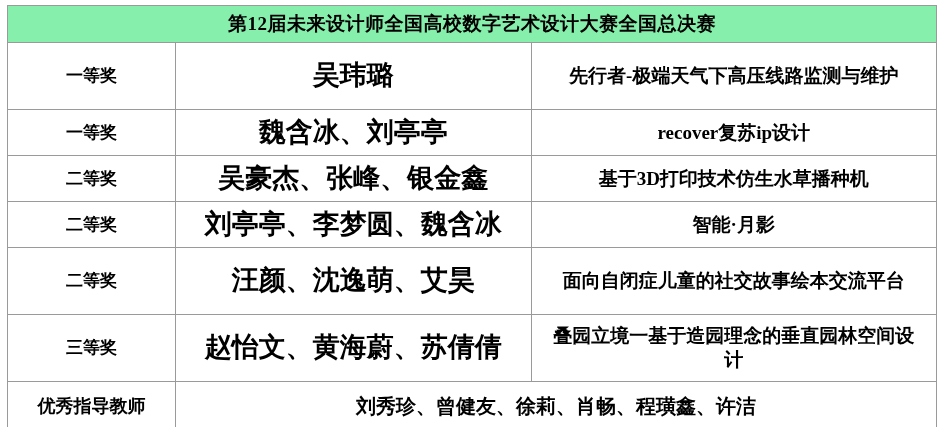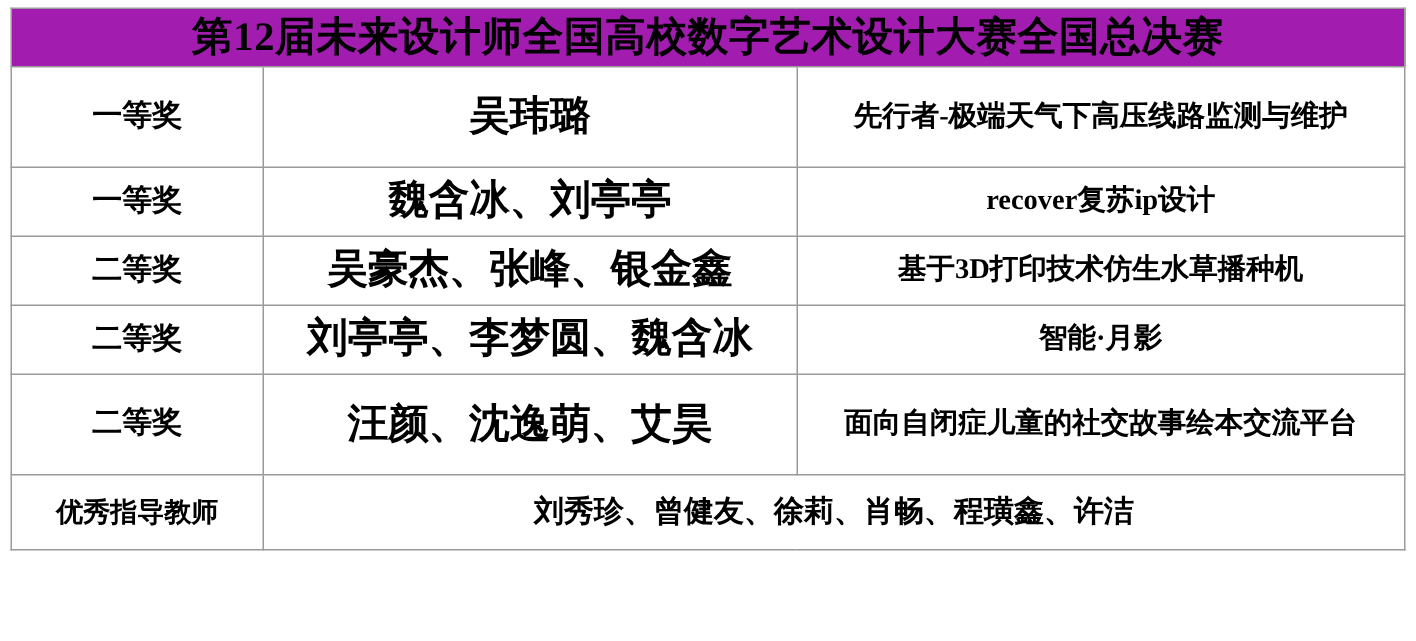--- a/index.html
+++ b/index.html
@@ -27,37 +27,37 @@
   table.award-table th {
     border: 1px solid #9a9a9a;
     text-align: center;
     vertical-align: middle;
     color: #000000;
     font-weight: bold;
     padding: 2px 4px;
     line-height: 1.25;
   }
   .title-cell {
-    background: #a21caf;
+    background: #86efac;
     color: #000000;
-    font-size: 27px;
+    font-size: 19px;
     font-weight: bold;
     height: 32px;
     letter-spacing: 0.5px;
   }
   .col-award { width: 168px; }
   .col-names { width: 355px; }
   .col-work  { width: 405px; }
 
   .row-tall td { height: 62px; }
   .row-short td { height: 41px; }
   .row-mid td { height: 45px; }
 
   td.award-cell {
-    font-size: 20px;
+    font-size: 17px;
   }
   td.names-cell {
     font-size: 27px;
   }
   td.work-cell {
     font-size: 19px;
   }
   td.teacher-label {
     font-size: 18px;
   }
@@ -111,20 +111,27 @@
       </tr>
 
       <tr class="row-tall">
         <td class="award-cell">二等奖</td>
         <td class="names-cell">汪颜、沈逸萌、艾昊</td>
         <td class="work-cell">
             <span class="wrap2">面向自闭症儿童的社交故事绘本交流平台</span>
           </td>
       </tr>
 
+      <tr class="row-tall">
+        <td class="award-cell">三等奖</td>
+        <td class="names-cell">赵怡文、黄海蔚、苏倩倩</td>
+        <td class="work-cell">
+            <span class="wrap2">叠园立境一基于造园理念的垂直园林空间设计</span>
+          </td>
+      </tr>
 
       <tr class="row-mid">
         <td class="teacher-label">优秀指导教师</td>
         <td class="teacher-names" colspan="2">刘秀珍、曾健友、徐莉、肖畅、程璜鑫、许洁</td>
       </tr>
     </tbody>
   </table>
 </div>
 
 </body></html>

